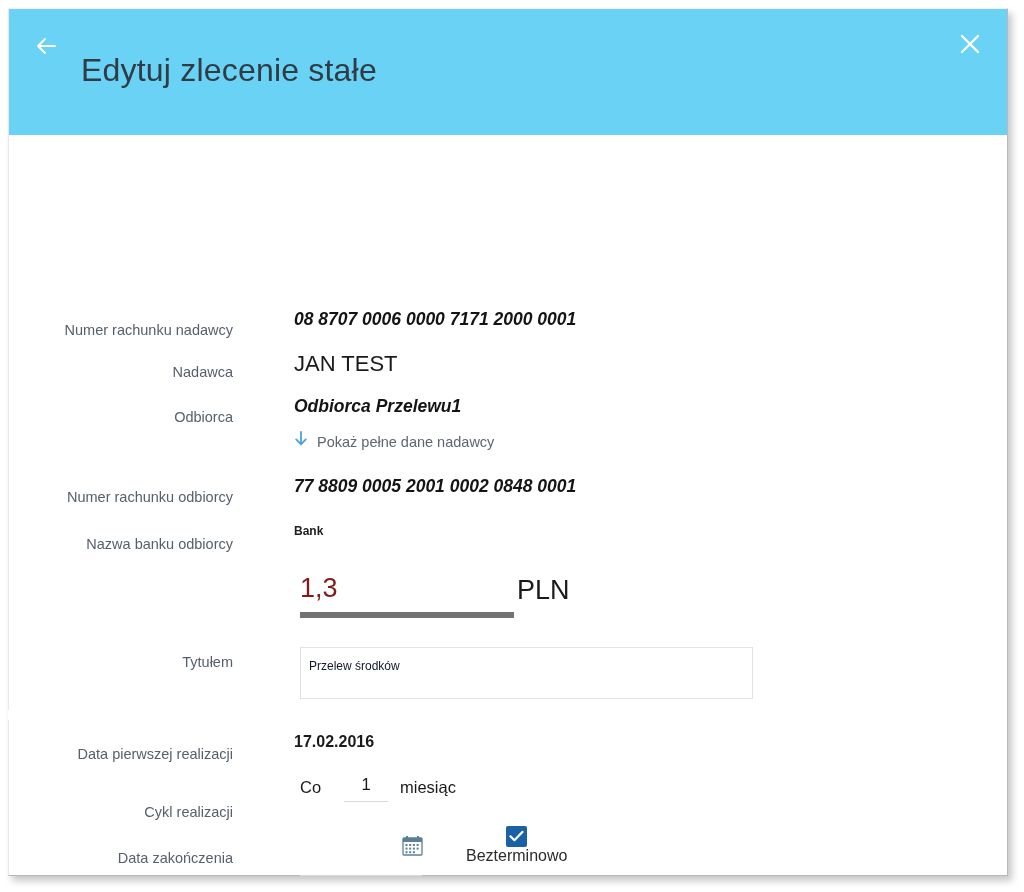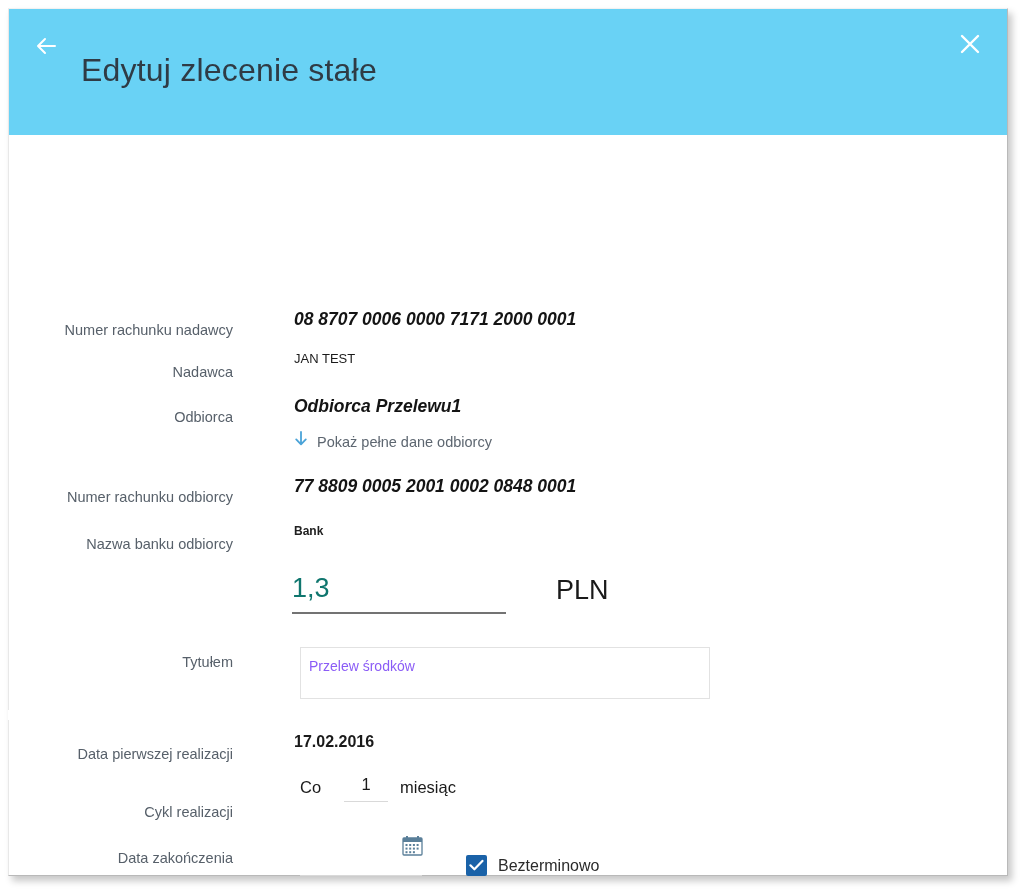--- a/index.html
+++ b/index.html
@@ -78,21 +78,21 @@
     width: 224px;
     text-align: right;
     font-size: 14.5px;
     color: #57606a;
     white-space: nowrap;
     margin-top: 13px;
   }
   .val {
     position: absolute;
     left: 285px;
-    font-size: 13px;
+    font-size: 22px;
     color: #1a1a1a;
     white-space: nowrap;
   }
 
   .val-big {
     font-size: 17.5px;
     font-weight: 700;
     color: #141414;
     font-style: italic;
   }
@@ -129,63 +129,62 @@
     left: 0;
     width: 224px;
     text-align: right;
     top: 440px;
     font-size: 26px;
     color: #3c4650;
     white-space: nowrap;
   }
   #kwota-input {
     position: absolute;
-    left: 283px;
+    left: 291px;
     top: 438px;
     width: 214px;
     border: none;
-    border-bottom: 2px solid #737373;
+    border-bottom: 6px solid #737373;
     outline: none;
     font-family: inherit;
     font-size: 27px;
-    color: #0f766e;
+    color: #7f1d1d;
     background: transparent;
     padding: 0 0 8px 0;
   }
   #kwota-currency {
     position: absolute;
     left: 508px;
     top: 440px;
     font-size: 27px;
     color: #1a1a1a;
-    margin-left: 39px;
   }
 
   
   #tytulem-label {
     position: absolute;
     left: 0;
     width: 224px;
     text-align: right;
     top: 519px;
     font-size: 14.5px;
     color: #57606a;
   }
   #tytulem-input {
     position: absolute;
     left: 291px;
     top: 512px;
-    width: 410px;
+    width: 453px;
     height: 52px;
     border: 1px solid #e2e2e2;
     outline: none;
     resize: none;
     font-family: inherit;
-    font-size: 14px;
-    color: #8b5cf6;
+    font-size: 12px;
+    color: #0f172a;
     padding: 8px 8px 0 8px;
     box-sizing: border-box;
     line-height: 20px;
     overflow: hidden;
   }
 
   
   #left-notch {
     position: absolute;
     left: -1px;
@@ -243,25 +242,25 @@
   }
   #calendar-icon {
     position: absolute;
     left: 393px;
     top: 700px;
     cursor: pointer;
   }
   #bezterminowo {
     position: absolute;
     left: 457px;
-    top: 720px;
+    top: 691px;
     display: flex;
     align-items: center;
-    gap: 11px;
-    cursor: pointer;
+    cursor: pointer;
+    flex-direction: column;
   }
   #bezterminowo .box {
     width: 21px;
     height: 21px;
     background: #1a62a8;
     border-radius: 2px;
     position: relative;
     flex: none;
   }
   #bezterminowo .box svg {
@@ -315,21 +314,21 @@
       <div class="lbl">Odbiorca</div>
       <div class="val val-big">Odbiorca Przelewu1</div>
     </div>
 
     <div id="show-full">
       <span>
         <svg width="14" height="17" viewBox="0 0 14 17">
           <path d="M7 1 V13 M2.2 8.4 L7 13.4 L11.8 8.4" stroke="#4aa3d8" stroke-width="1.8" fill="none" stroke-linecap="round" stroke-linejoin="round"></path>
         </svg>
       </span>
-      <span class="txt">Pokaż pełne dane odbiorcy</span>
+      <span class="txt">Pokaż pełne dane nadawcy</span>
     </div>
 
     <div class="row" style="top:341px;">
       <div class="lbl">Numer rachunku odbiorcy</div>
       <div class="val val-big">77 8809 0005 2001 0002 0848 0001</div>
     </div>
 
     <div class="row" style="top:388px;">
       <div class="lbl">Nazwa banku odbiorcy</div>
       <div class="val val-small" style="top:1px;">Bank</div>

